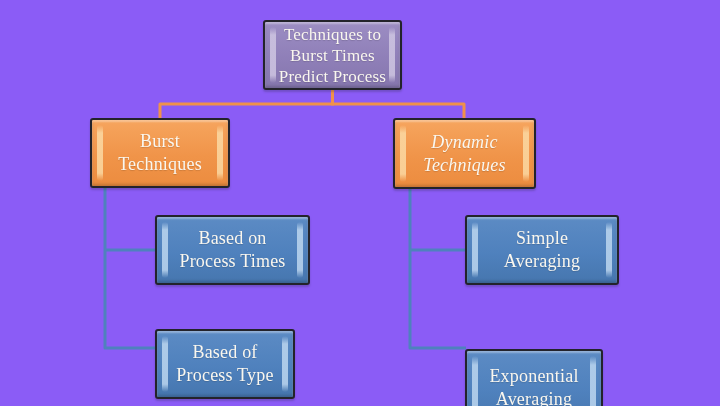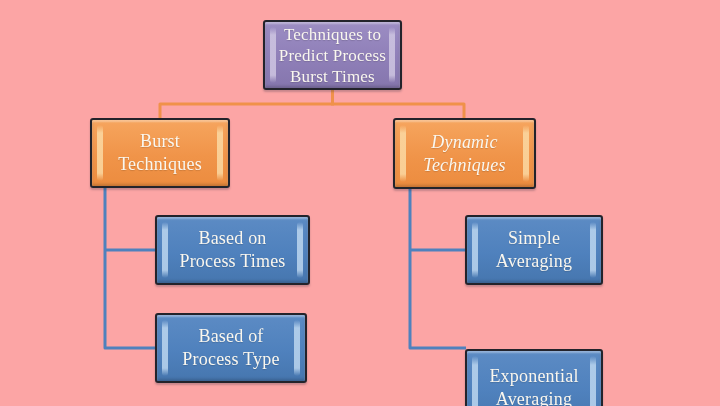--- a/index.html
+++ b/index.html
@@ -4,21 +4,21 @@
 <style>
   html, body {
     margin: 0;
     padding: 0;
     background: #ffffff;
   }
   .canvas {
     position: relative;
     width: 720px;
     height: 406px;
-    background: #fca5a5;
+    background: #8b5cf6;
     overflow: hidden;
     font-family: "Liberation Serif", "DejaVu Serif", serif;
   }
   .connector-layer {
     position: absolute;
     left: 0; top: 0;
     width: 720px; height: 406px;
     z-index: 0;
   }
   .connector-layer path {
@@ -81,40 +81,40 @@
   .node.blue {
     --hl: var(--blue-highlight, #BCD6EF);
     background: linear-gradient(to bottom, #5C8BC4 0%, var(--blue-fill, #4F81BD) 55%, #4676AE 100%);
   }
 
   
   .node-root        { left: 263px; top: 20px;  width: 139px; height: 70px; }
   .node-static      { left: 90px;  top: 118px; width: 140px; height: 70px; }
   .node-dynamic     { left: 393px; top: 118px; width: 143px; height: 71px; font-style: italic; }
   .node-size        { left: 155px; top: 215px; width: 155px; height: 70px; }
-  .node-type        { left: 155px; top: 313px; width: 152px; height: 70px; }
-  .node-simple      { left: 465px; top: 215px; width: 138px; height: 70px; }
+  .node-type        { left: 155px; top: 329px; width: 140px; height: 70px; }
+  .node-simple      { left: 465px; top: 215px; width: 154px; height: 70px; }
   .node-exponential { left: 465px; top: 313px; width: 138px; height: 78px; margin-top: 36px; }
 </style>
 </head>
 <body>
 
 <div class="canvas">
 
   <svg class="connector-layer" viewBox="0 0 720 406" xmlns="http://www.w3.org/2000/svg">
     <path class="orange-line" d="M332.5,88 L332.5,105.5"></path>
     <path class="orange-line" d="M160,120 L160,104 L464,104 L464,120"></path>
     <path class="blue-line" d="M105,186 L105,348 L156,348 M105,250 L156,250"></path>
     <path class="blue-line" d="M410,188 L410,348 L466,348 M410,250 L466,250"></path>
   </svg>
 
   <div class="node purple three-line node-root">
     <span class="line">Techniques to</span>
+    <span class="line">Burst Times</span>
     <span class="line">Predict Process</span>
-    <span class="line">Burst Times</span>
   </div>
 
   <div class="node orange node-static">
     <span class="line">Burst</span>
     <span class="line">Techniques</span>
   </div>
 
   <div class="node orange node-dynamic">
     <span class="line">Dynamic</span>
     <span class="line">Techniques</span>

